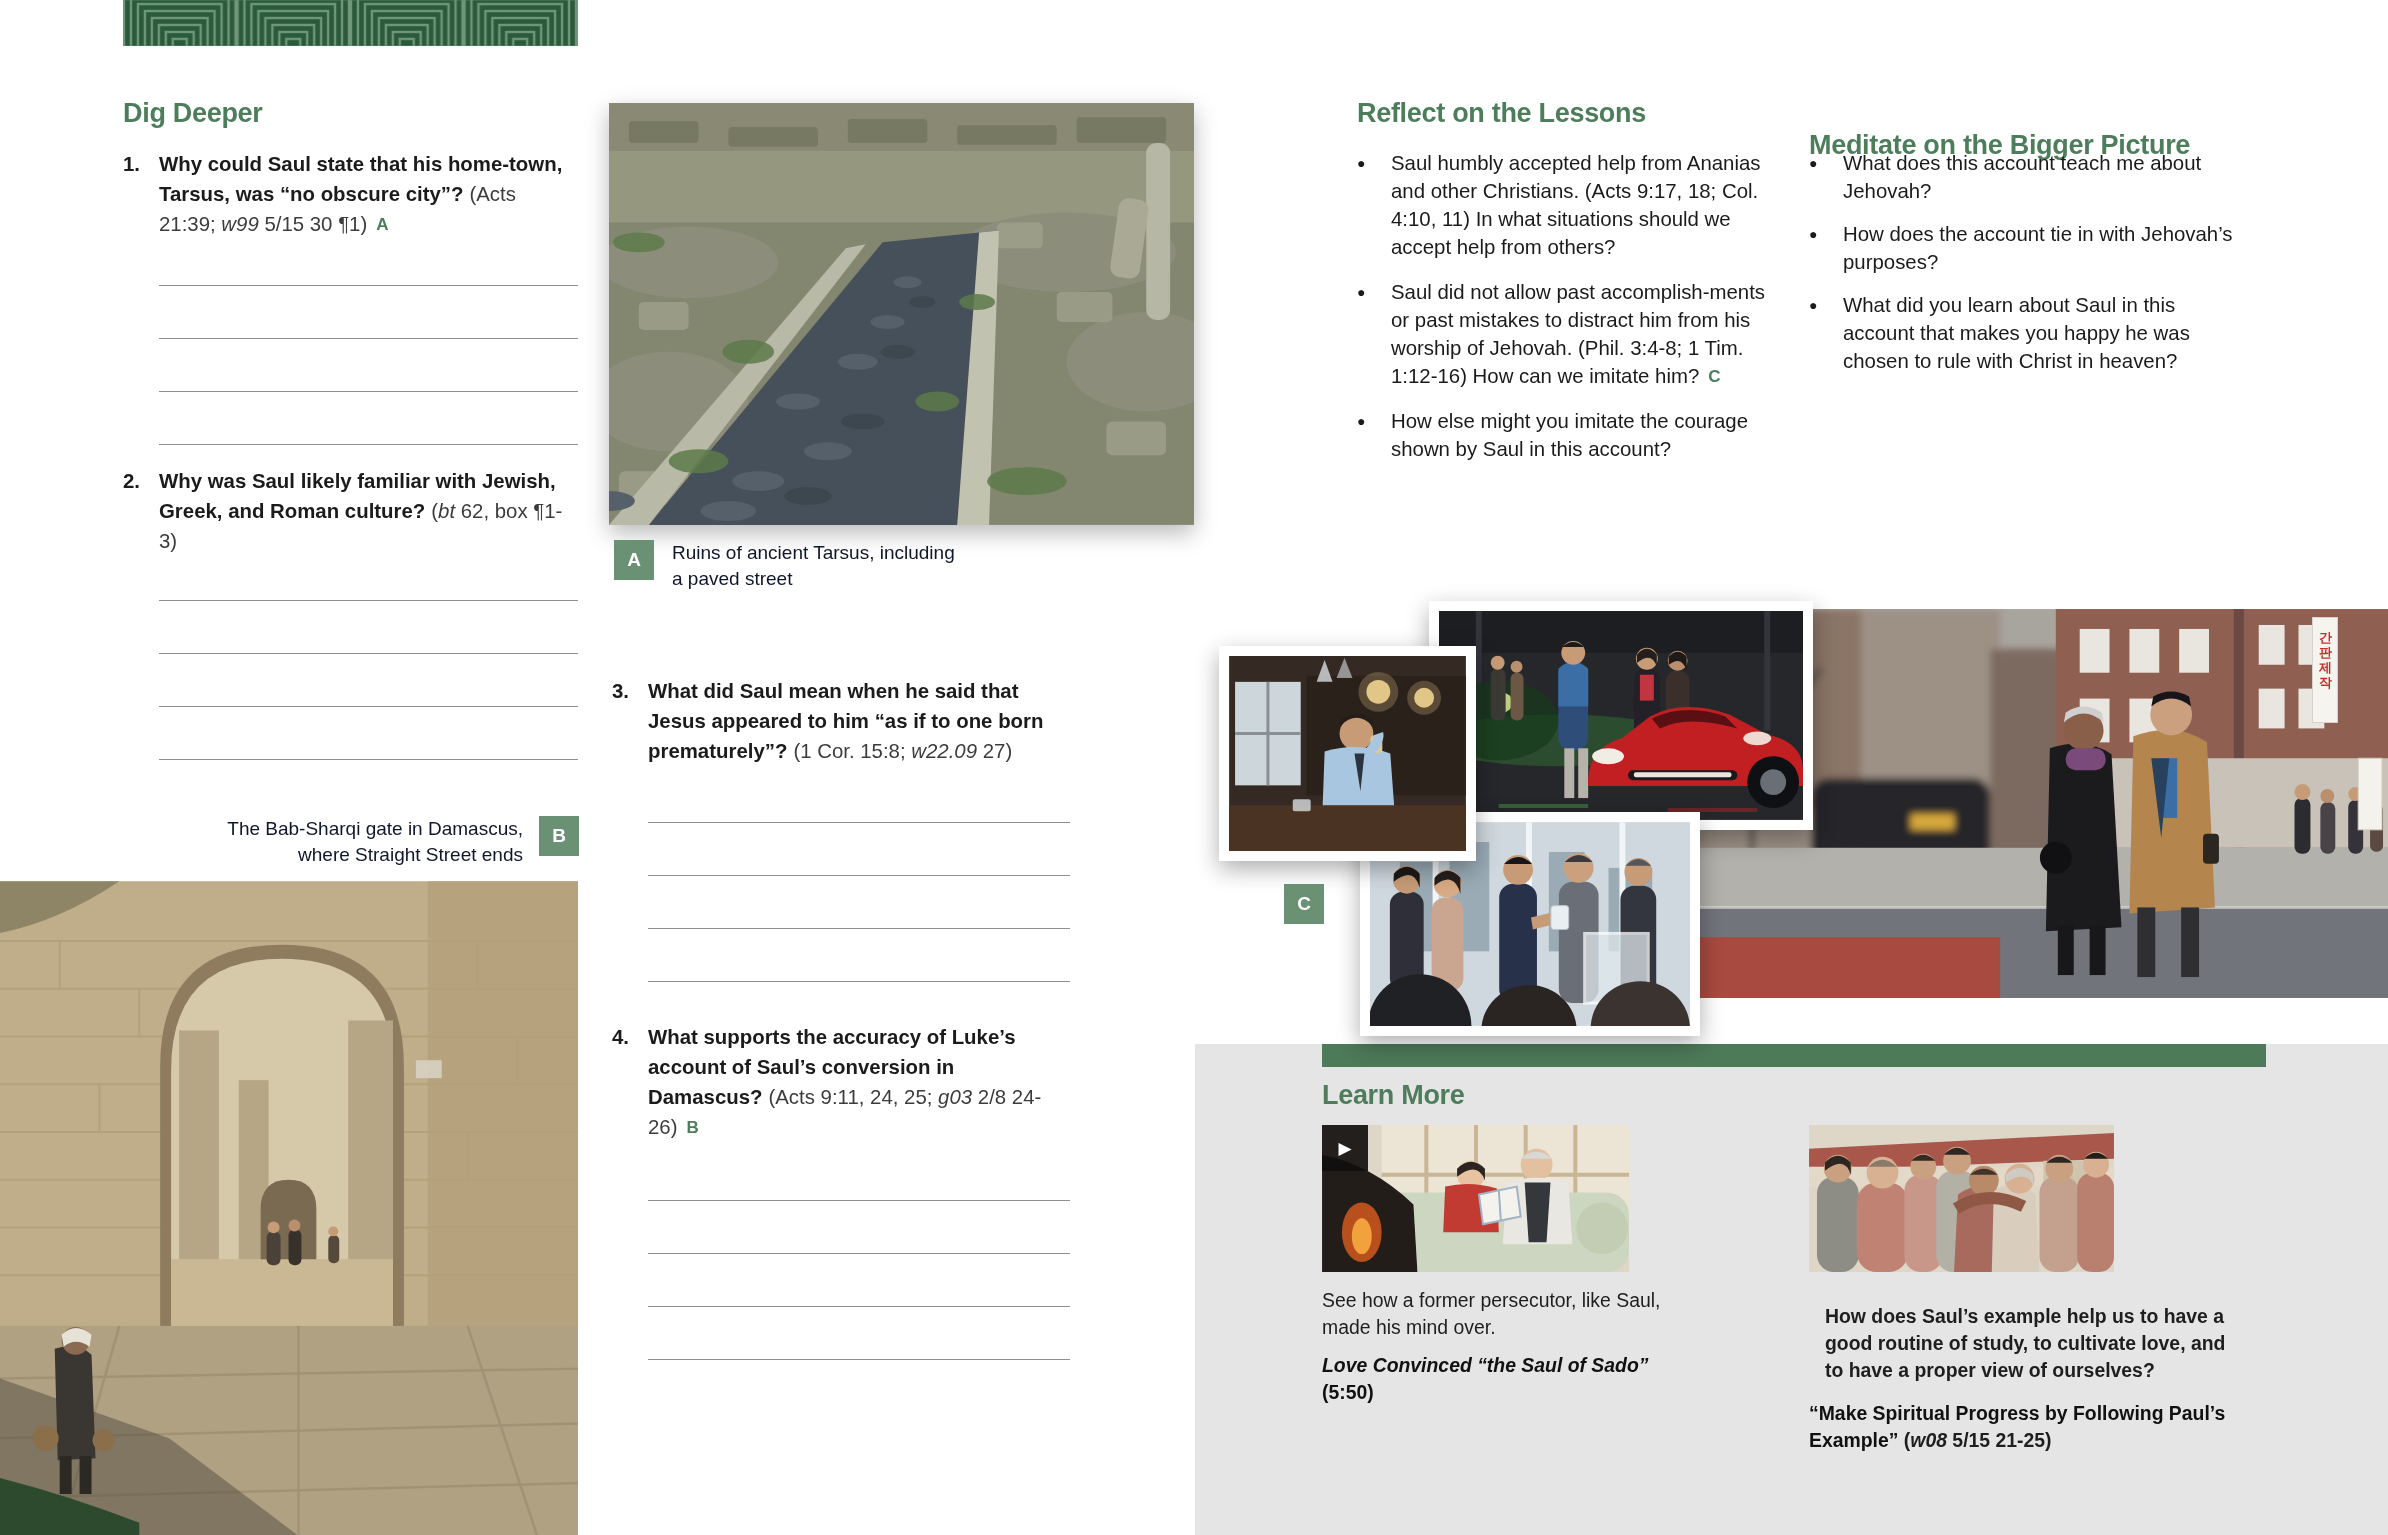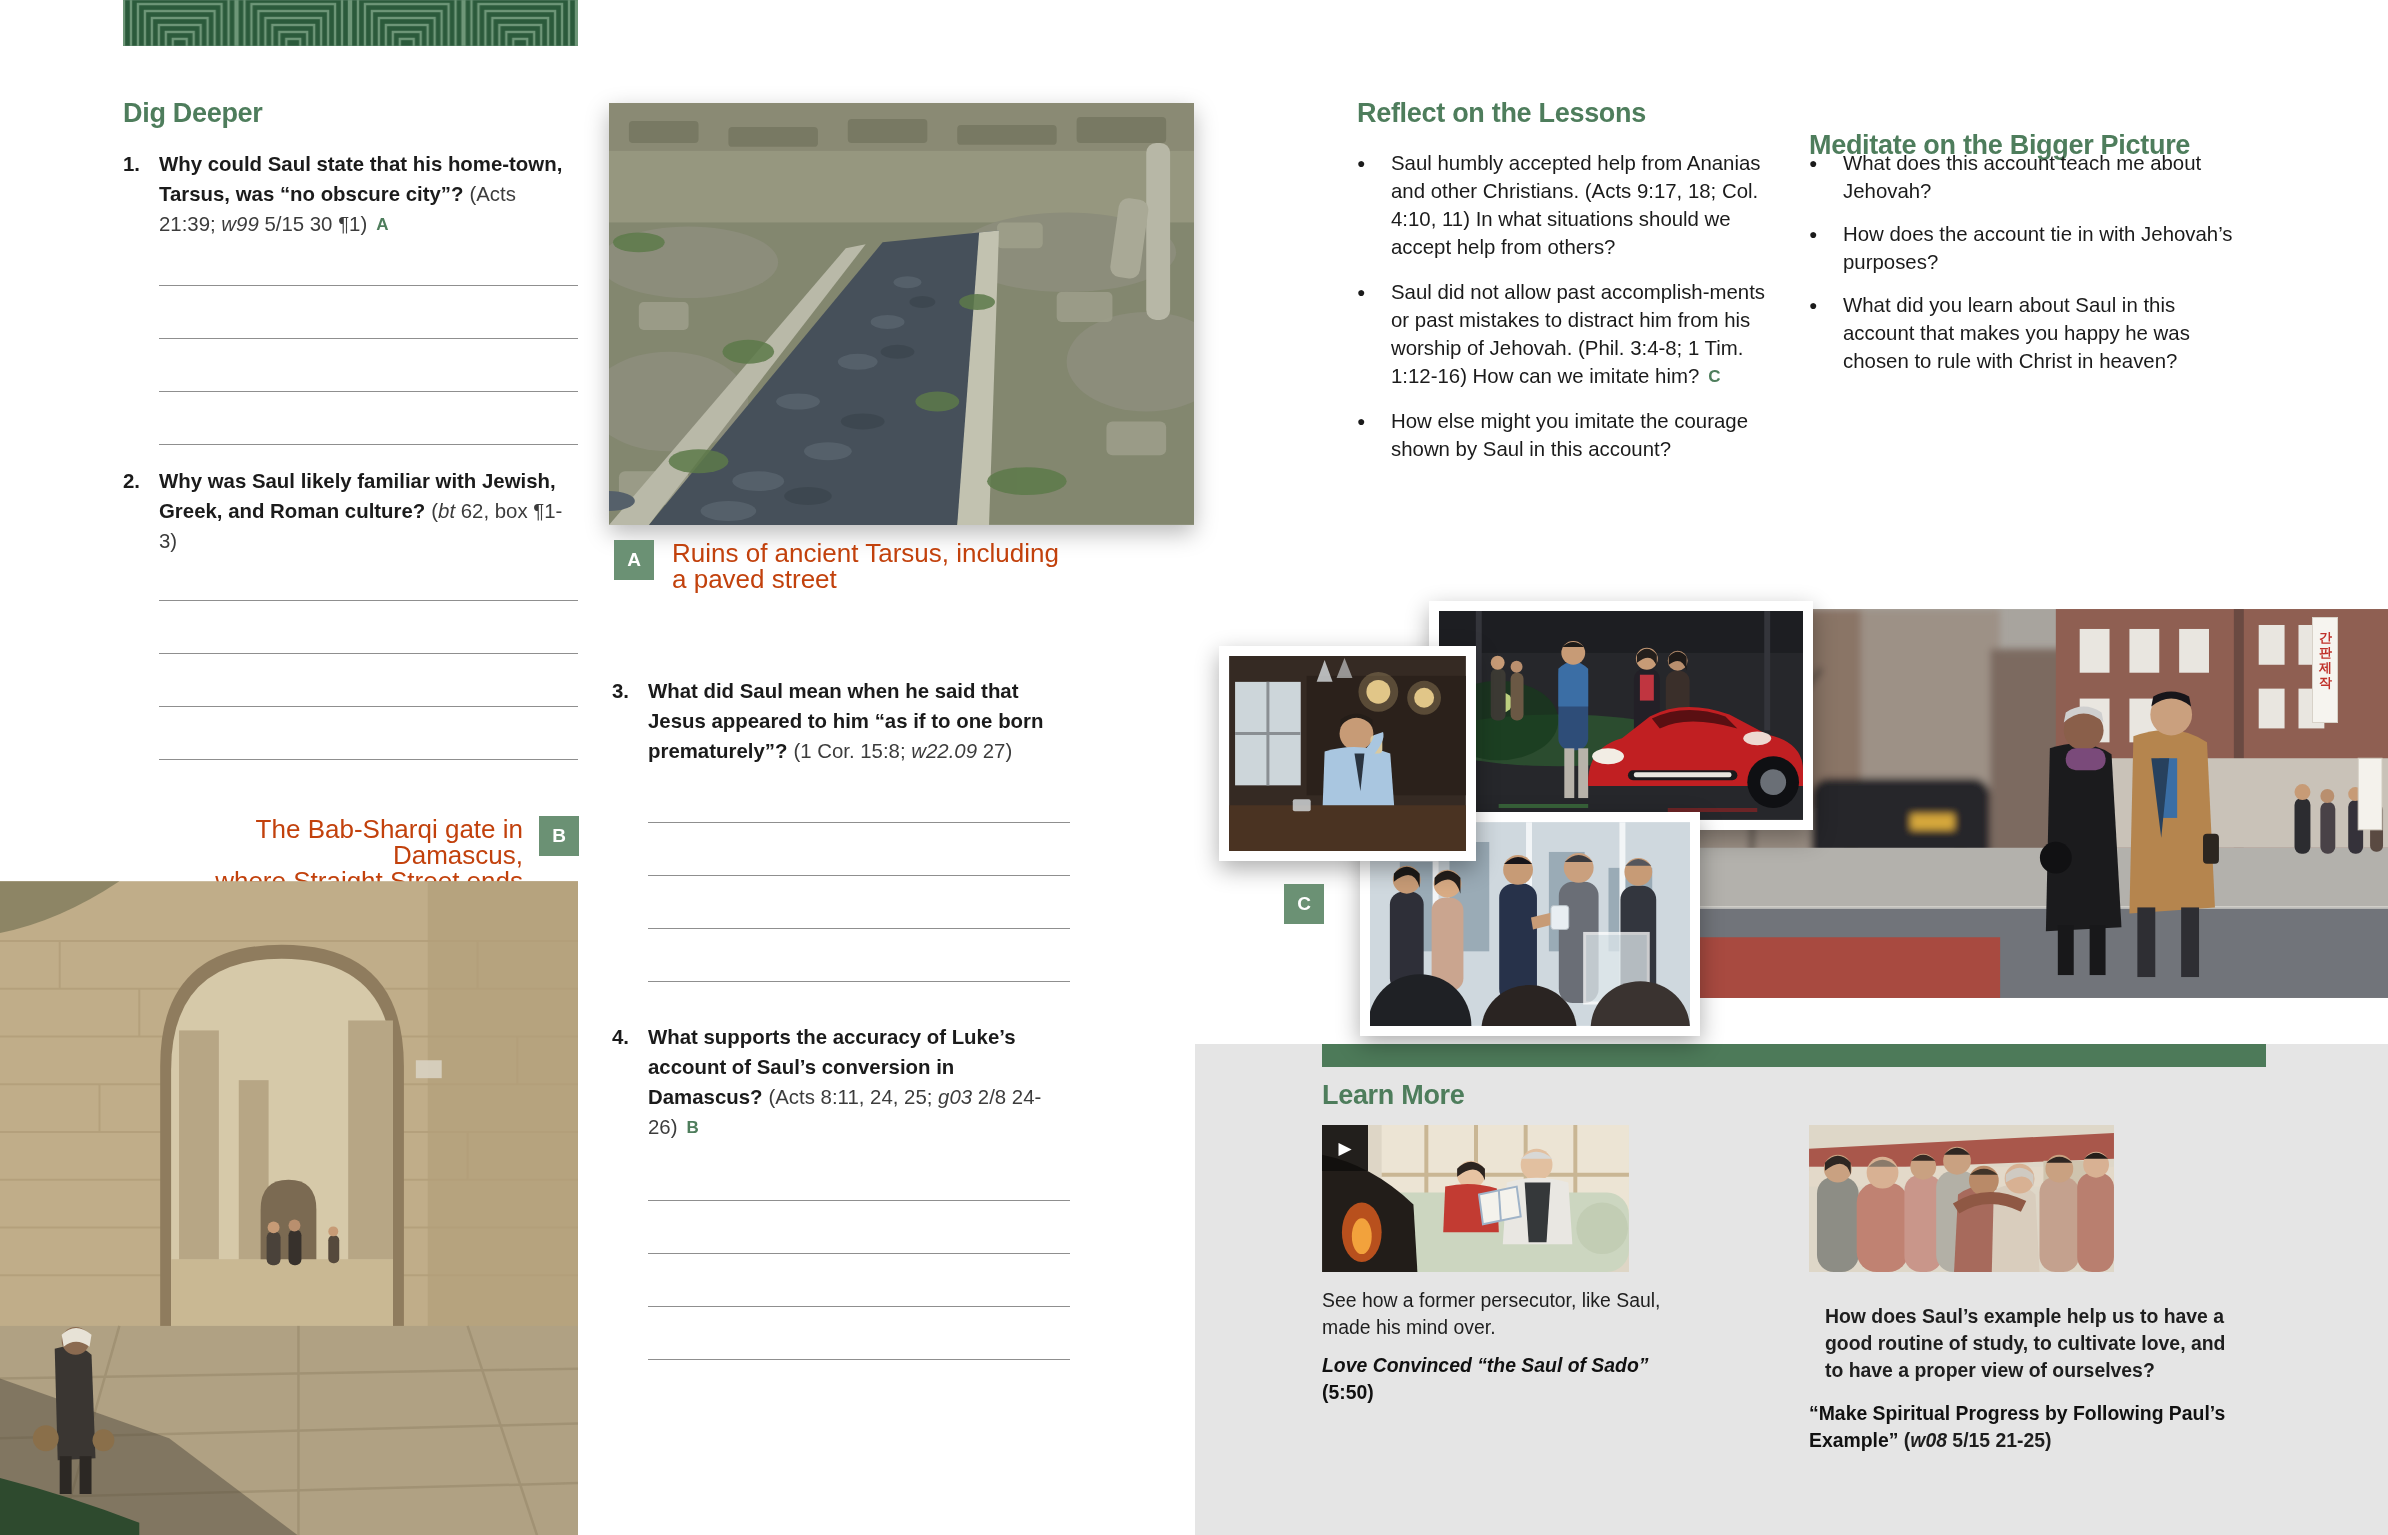--- a/index.html
+++ b/index.html
@@ -21,21 +21,21 @@
   .qref i{font-style:italic;}
   .marker-inline{color:#4e7d5c;font-weight:bold;font-size:17px;margin-left:9px;position:relative;top:-1px;}
   .answer-lines{margin-top:-8px;}
   .answer-line{height:52px;border-bottom:1.5px solid #8f8f8f;}
   
   .badge{
     width:40px;height:40px;background:#6b9174;color:#ffffff;flex:none;
     display:flex;align-items:center;justify-content:center;
     font-weight:bold;font-size:19px;
   }
-  .caption{font-size:26px;line-height:26px;color:#c2410c;}
+  .caption{font-size:19px;line-height:26px;color:#0f172a;}
   .cap-row{display:flex;align-items:flex-start;}
   
   .bullets{margin-top:18px;}
   .bullet{display:flex;font-size:20.4px;line-height:28px;margin-bottom:15px;}
   .dot{width:34px;flex:none;font-size:14px;line-height:28px;}
   .btxt{flex:1;}
   
   .photo{overflow:hidden;}
   .polaroid{background:#ffffff;padding:10px;box-shadow:0 8px 22px rgba(0,0,0,0.32);}
   .shadowed{box-shadow:0 8px 22px rgba(0,0,0,0.28);}
@@ -263,21 +263,21 @@
       <div class="answer-line"></div>
       <div class="answer-line"></div>
       <div class="answer-line"></div>
     </div>
   </div>
 </div>
 
 <div class="abs q" style="left:612px;top:1022px;width:458px;">
   <span class="qnum">4.</span>
   <div class="qbody">
-    <span class="qtext">What supports the accuracy of Luke’s account of Saul’s conversion in Damascus?</span><span class="qref"><span>(Acts 8:11, 24, 25; </span><i>g03</i><span> 2/8 24-26)</span></span><span class="marker-inline">B</span>
+    <span class="qtext">What supports the accuracy of Luke’s account of Saul’s conversion in Damascus?</span><span class="qref"><span>(Acts 9:11, 24, 25; </span><i>g03</i><span> 2/8 24-26)</span></span><span class="marker-inline">B</span>
     <div class="answer-lines" style="margin-top:4px;">
       <div class="answer-line"></div>
       <div class="answer-line"></div>
       <div class="answer-line"></div>
       <div class="answer-line"></div>
     </div>
   </div>
 </div>
 
 <h2 class="abs green-heading" style="left:1357px;top:98px;">Reflect on the Lessons</h2>

